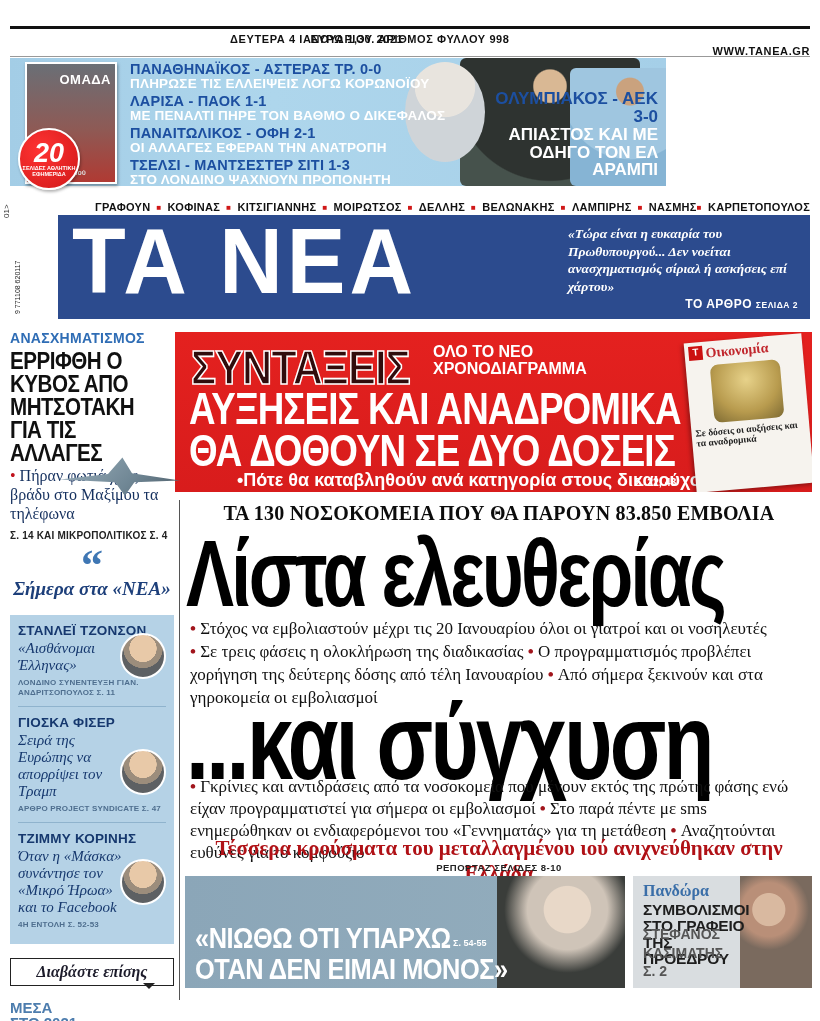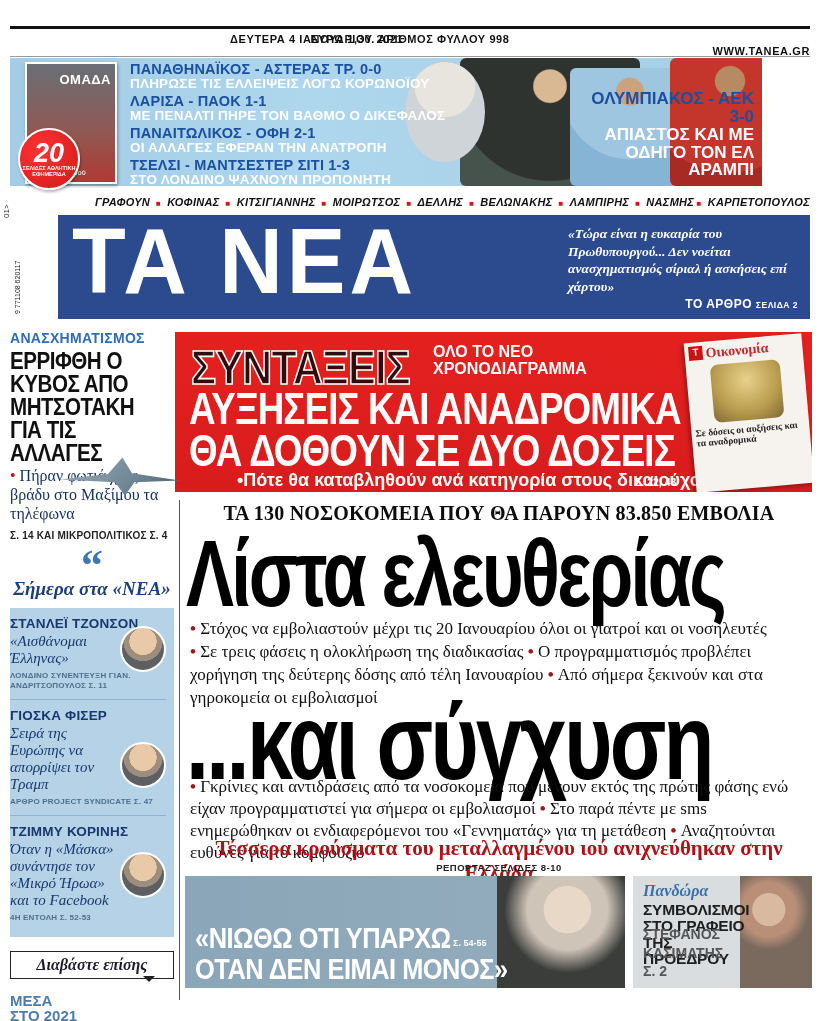--- a/index.html
+++ b/index.html
@@ -10,42 +10,42 @@
 
   
   .top-rule{left:10px;top:26px;width:800px;height:3px;background:#111;}
   .topbar{left:10px;top:33px;width:800px;height:22px;display:flex;align-items:center;
           font-size:11px;font-weight:bold;letter-spacing:.6px;color:#111;flex-direction:column;}
   .topbar .tb-c{position:absolute;left:220px;}
   .topbar .tb-r{margin-left:auto;}
   .top-rule2{left:10px;top:56px;width:800px;height:1px;background:#999;}
 
   
-  .banner{left:10px;top:58px;width:752px;height:128px;background:linear-gradient(90deg,#a3cde6,#aed6ec 40%,#a5cfe8);overflow:hidden;}
+  .banner{left:10px;top:58px;width:656px;height:128px;background:linear-gradient(90deg,#a3cde6,#aed6ec 40%,#a5cfe8);overflow:hidden;}
   .b-photo{position:absolute;border-radius:6px;filter:blur(.3px);}
   .banner-list{position:absolute;left:120px;top:4px;width:400px;line-height:1.04;}
   .bn-title{font-size:14.5px;font-weight:bold;color:#1c4fa0;letter-spacing:.2px;}
   .bn-sub{font-size:13.5px;font-weight:bold;color:#fff;margin-bottom:3px;letter-spacing:.2px;}
   .banner-right{position:absolute;right:8px;top:32px;width:180px;text-align:right;line-height:1.05;}
   .br-title{font-size:17px;font-weight:bold;color:#1c4fa0;}
   .br-sub{font-size:17px;font-weight:bold;color:#fff;}
 
   
   .mag{left:25px;top:62px;width:92px;height:122px;background:linear-gradient(180deg,#6a6f76,#8e5a55 55%,#b03a33);border:2px solid #fff;
        box-shadow:1px 2px 3px rgba(0,0,0,.35);}
   .mag-title{position:absolute;right:4px;top:8px;color:#fff;font-weight:bold;font-size:13px;letter-spacing:.5px;margin-left:20px;}
   .mag-cap{position:absolute;left:4px;bottom:6px;color:#ddd;font-size:7px;font-weight:bold;}
   .badge{left:18px;top:128px;width:62px;height:62px;border-radius:50%;background:radial-gradient(circle at 35% 35%,#f33,#d01818);
          border:2px solid #fff;box-shadow:1px 2px 3px rgba(0,0,0,.3);display:flex;flex-direction:column;align-items:center;justify-content:center;color:#fff;}
   .badge-num{font-size:27px;font-weight:bold;line-height:.9;font-style:italic;}
   .badge-txt{font-size:5.5px;font-weight:bold;text-align:center;line-height:1.1;}
 
   
-  .contrib{left:95px;top:186px;width:715px;height:22px;display:flex;align-items:flex-end;
-           font-size:11px;font-weight:bold;color:#111;letter-spacing:.3px;font-style:italic;}
+  .contrib{left:95px;top:196px;width:715px;height:22px;display:flex;align-items:center;
+           font-size:11px;font-weight:bold;color:#111;letter-spacing:.3px;}
   .contrib .sq{color:#d01818;margin:0 6px;font-size:8px;}
   .contrib .push{margin-left:auto;}
 
   
   .edition{left:2px;top:218px;font-size:8px;color:#333;transform:rotate(-90deg);transform-origin:left top;}
   .barcode-wrap{left:14px;top:220px;width:40px;height:94px;background:#fff;display:flex;}
   .barcode{width:26px;height:94px;background:repeating-linear-gradient(90deg,#111 0 2px,#fff 2px 4px,#111 4px 5px,#fff 5px 8px);}
   .barcode-num{font-size:7px;color:#222;transform:rotate(-90deg) translate(-94px,0);transform-origin:left top;white-space:nowrap;width:94px;}
   .masthead{left:58px;top:215px;width:752px;height:104px;background:#2c4b8e;}
   .logo{position:absolute;left:14px;top:-4px;color:#fff;font-size:88px;font-weight:bold;letter-spacing:4px;
@@ -74,21 +74,21 @@
 
   
   .leftcol{left:10px;top:330px;width:164px;}
   .resh-kicker{font-size:14px;font-weight:bold;color:#2f6db5;letter-spacing:.3px;}
   .resh-h{font-size:21px;font-weight:bold;color:#101010;line-height:1.0;letter-spacing:-.5px;margin-top:3px;transform:scale(.98,1.1);transform-origin:left top;}
   .resh-sub{font-family:"Liberation Serif",serif;font-size:16px;color:#15305e;margin-top:12px;line-height:1.2;}
   .resh-sub .rb{color:#c0121c;}
   .resh-pages{font-size:10px;font-weight:bold;color:#222;margin-top:6px;letter-spacing:.2px;}
   .quote-glyph{color:#3f77b4;font-family:"Liberation Serif",serif;font-size:44px;font-weight:bold;line-height:.4;text-align:center;margin-top:16px;}
   .today-h{font-family:"Liberation Serif",serif;font-weight:bold;font-style:italic;font-size:19px;color:#1d3f7a;text-align:center;margin-top:4px;}
-  .today-panel{background:#b5d2e6;margin-top:8px;padding:8px 8px 6px 0;}
+  .today-panel{background:#b5d2e6;margin-top:15px;padding:8px 8px 6px 8px;}
   .t-item{position:relative;padding-bottom:8px;margin-bottom:8px;border-bottom:1px solid #8fb3cd;}
   .t-item:last-child{border-bottom:none;margin-bottom:0;}
   .t-name{font-size:13.5px;font-weight:bold;color:#16386e;letter-spacing:.2px;}
   .t-quote{font-family:"Liberation Serif",serif;font-style:italic;font-size:15px;color:#16386e;line-height:1.15;margin-top:2px;width:108px;}
   .t-ref{font-size:8px;font-weight:bold;color:#4e6e8e;margin-top:3px;line-height:1.25;letter-spacing:.2px;}
   .t-photo{position:absolute;right:0;width:46px;height:46px;border-radius:50%;border:2px solid #fff;
            background:radial-gradient(circle at 50% 32%,#e8c9a8 0 38%,#9c8d7c 39% 55%,#5d6063 56%);}
   .bubble{position:relative;border:1.5px solid #222;margin-top:14px;padding:4px 6px;text-align:center;
           font-family:"Liberation Serif",serif;font-weight:bold;font-style:italic;font-size:16px;color:#1c1b2a;background:#fff;}
   .bubble:after{content:"";position:absolute;right:18px;bottom:-10px;border:6px solid transparent;border-top-color:#222;}
@@ -120,21 +120,21 @@
   .sam-box{left:185px;top:876px;width:440px;height:112px;background:linear-gradient(90deg,#8ba6b8,#93adbd);overflow:hidden;}
   .sam-kicker{position:absolute;left:12px;top:8px;color:#fff;font-size:17px;font-weight:bold;line-height:1.12;letter-spacing:.2px;}
   .sam-h{position:absolute;left:10px;top:48px;color:#fff;font-size:27px;font-weight:bold;letter-spacing:-.5px;line-height:1.02;
          transform:scale(.94,1.1);transform-origin:left top;white-space:nowrap;}
   .sam-pages{position:absolute;left:268px;top:62px;color:#fff;font-size:9px;font-weight:bold;}
   .sam-photo{position:absolute;right:0;top:0;width:128px;height:112px;
        background:radial-gradient(circle at 55% 30%,#e8d8c8 0 22%,#cfc4b8 23% 38%,#3a3d3a 60%),linear-gradient(180deg,#c9cbc9,#6a6f6a);}
 
   
   .pan-box{left:633px;top:876px;width:179px;height:112px;background:#d9dde0;overflow:hidden;}
-  .pan-brand{position:absolute;left:10px;top:6px;font-family:"Liberation Serif",serif;font-weight:bold;font-style:italic;
+  .pan-brand{position:absolute;left:10px;top:6px;font-family:"Liberation Serif",serif;font-weight:bold;
              font-size:16px;color:#3a6ea8;}
   .pan-h{position:absolute;left:10px;top:26px;font-size:15.5px;font-weight:bold;color:#1d1d1d;line-height:1.06;width:105px;letter-spacing:-.2px;}
   .pan-by{position:absolute;left:10px;bottom:8px;font-size;font-size:14px;font-weight:bold;color:#555;line-height:1.3;width:90px;}
   .pan-photo{position:absolute;right:0;top:0;width:72px;height:112px;
        background:radial-gradient(circle at 40% 30%,#d9b9a0 0 18%,#b98f78 19% 30%,#7a6a5e 45%),linear-gradient(135deg,#cfd8d4,#8f9b94);}
 </style>
 </head>
 <body>
 
 <div id="page">

